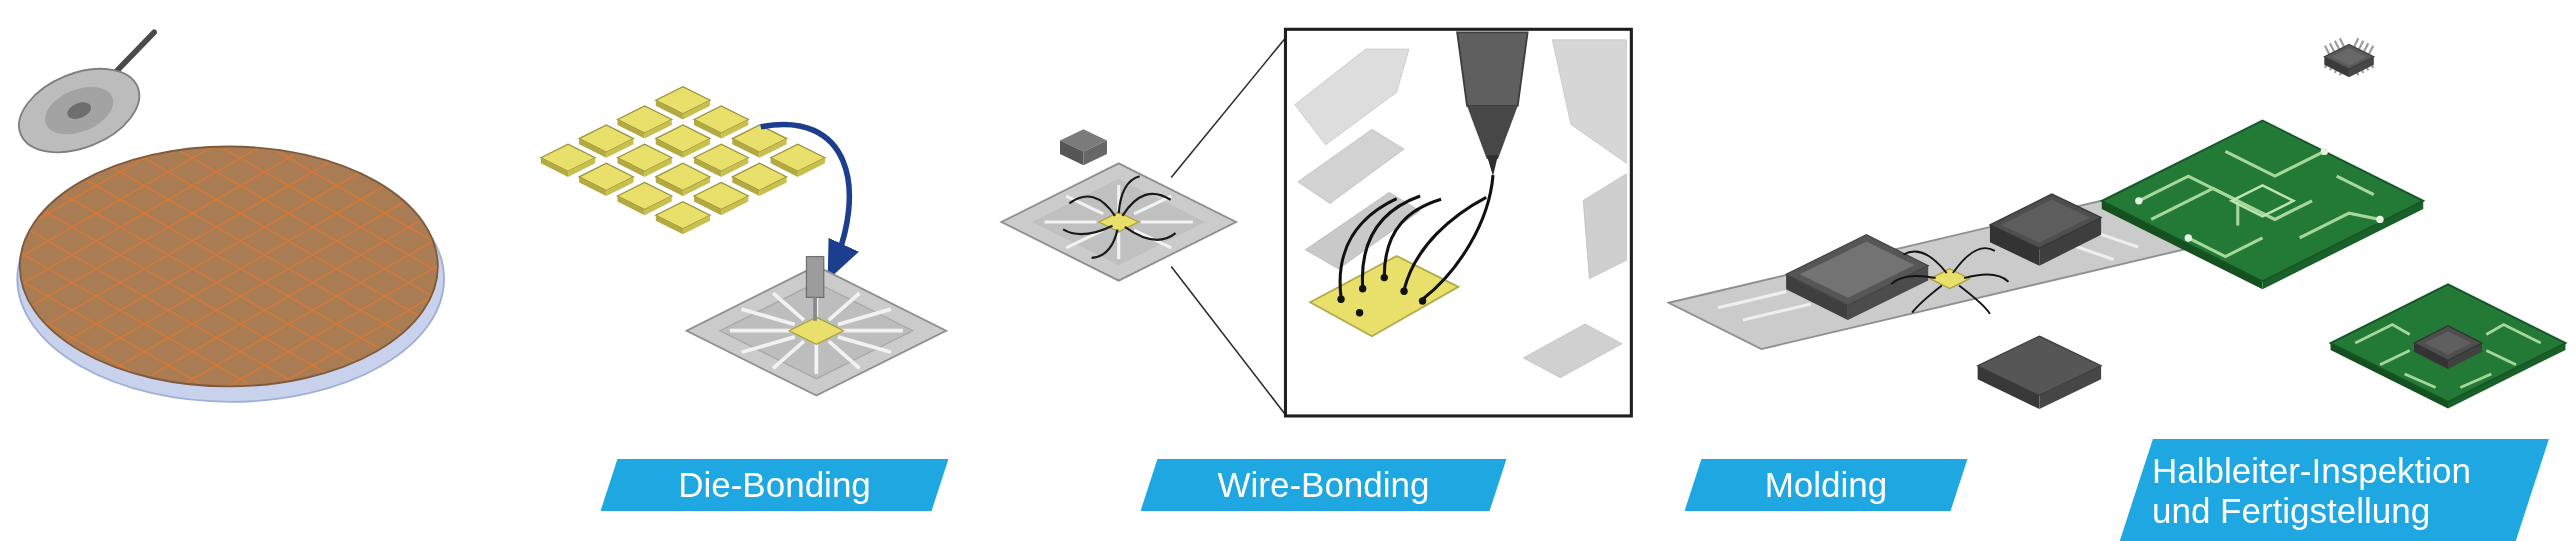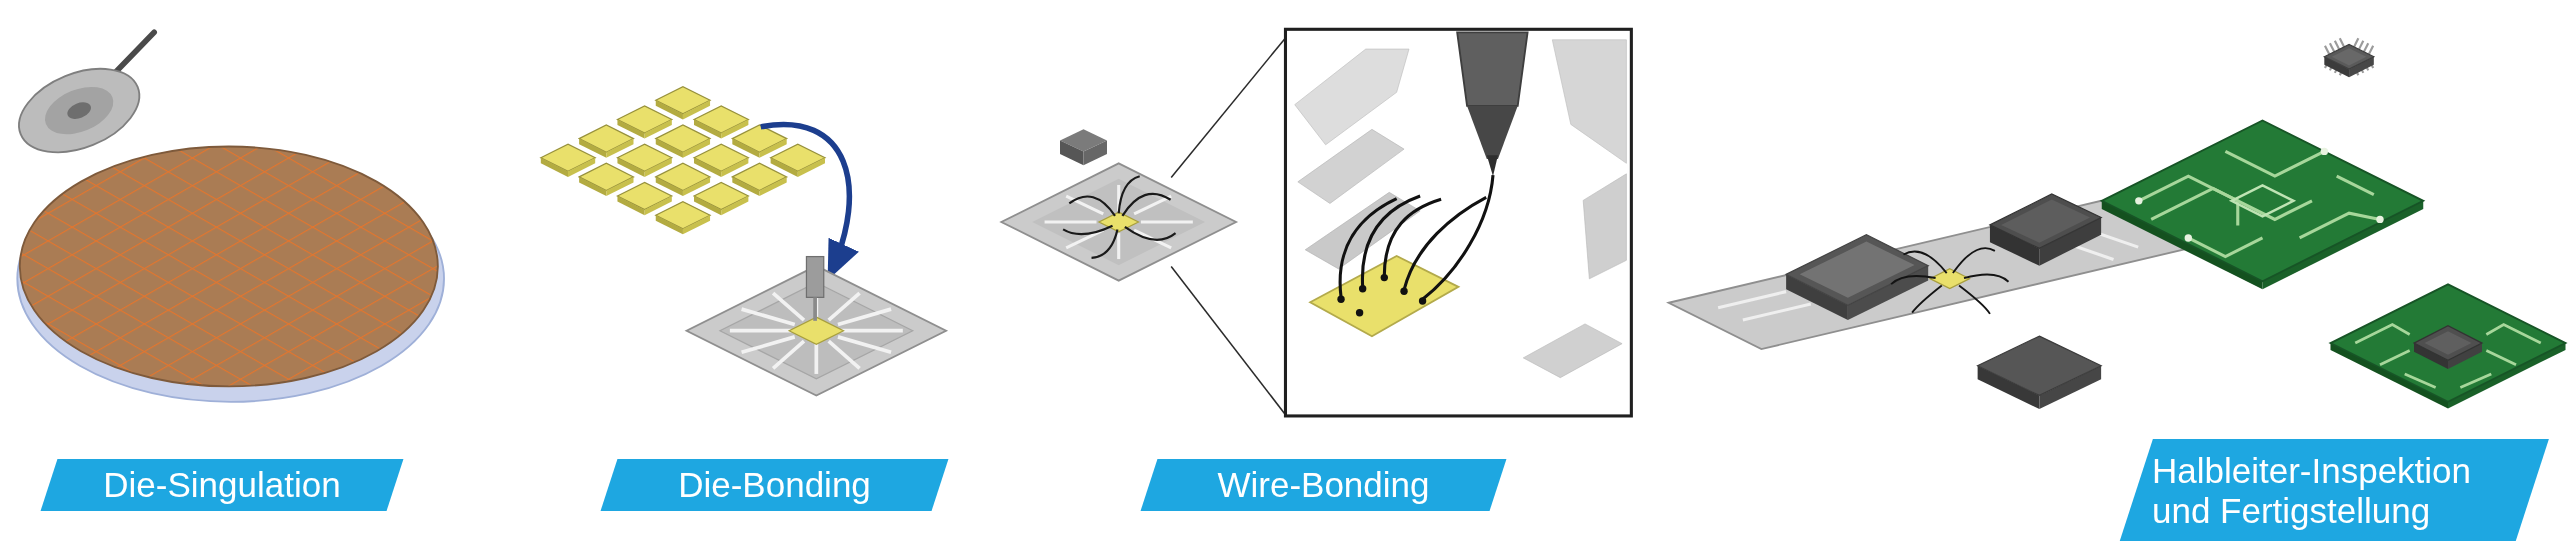--- a/index.html
+++ b/index.html
@@ -33,23 +33,20 @@
       <g clip-path="url(#wclip1)">
         <ellipse cx="370" cy="400" rx="338" ry="194" fill="url(#wgrid1)"></ellipse>
       </g>
       <g transform="translate(128,148) rotate(-22)">
         <line x1="16" y1="-8" x2="160" y2="-72" stroke="#4a4a4a" stroke-width="9" stroke-linecap="round"></line>
         <ellipse rx="102" ry="60" fill="#bcbcbc" stroke="#7f7f7f" stroke-width="3"></ellipse>
         <ellipse rx="58" ry="34" fill="#a3a3a3"></ellipse>
         <ellipse rx="20" ry="12" fill="#6e6e6e"></ellipse>
       </g>
     </svg>
-    <div class="banner" style="left:49px;top:459px;width:346px;height:52px">
-      <span class="label">Die-Singulation</span>
-    </div>
   </section>
 
   <section class="step" style="left:964px;width:680px">
     <svg class="illus" style="left:0;top:12.4px" width="680" height="420" viewBox="0 0 1100 680">
 
       <g transform="translate(250,340)">
         <path d="M0 -95 L190 0 L0 95 L-190 0 Z" fill="#cbcbcb" stroke="#8f8f8f" stroke-width="3"></path>
         <path d="M0 -70 L140 0 L0 70 L-140 0 Z" fill="#c0c0c0"></path>
         <g stroke="#f2f2f2" stroke-width="5">
           <line x1="120" y1="0" x2="36" y2="0"></line>
@@ -217,20 +214,23 @@
             <path d="M510 352 Q552 384 560 398"></path>
         </g>
       </g>
 
       <g>
         <path d="M540 482 L640 530 L640 552 L540 504 Z" fill="#383838"></path>
         <path d="M740 482 L640 530 L640 552 L740 504 Z" fill="#464646"></path>
         <path d="M640 434 L740 482 L640 530 L540 482 Z" fill="#565656" stroke="#3c3c3c" stroke-width="2"></path>
       </g>
     </svg>
+    <div class="banner" style="left:49px;top:459px;width:266px;height:52px">
+      <span class="label">Molding</span>
+    </div>
   </section>
 
   <section class="step" style="left:2077px;width:499px">
     <svg class="illus" style="left:0;top:6.2px" width="499" height="433" viewBox="0 0 807 700">
       <defs>
         <g id="pins5" stroke="#9b9b9b" stroke-width="3.5">
           <line x1="-32" y1="-4" x2="-39" y2="-18"></line>
             <line x1="-24" y1="-8" x2="-31" y2="-22"></line>
           <line x1="-16" y1="-12" x2="-23" y2="-26"></line>
             <line x1="-8" y1="-16" x2="-15" y2="-30"></line>

